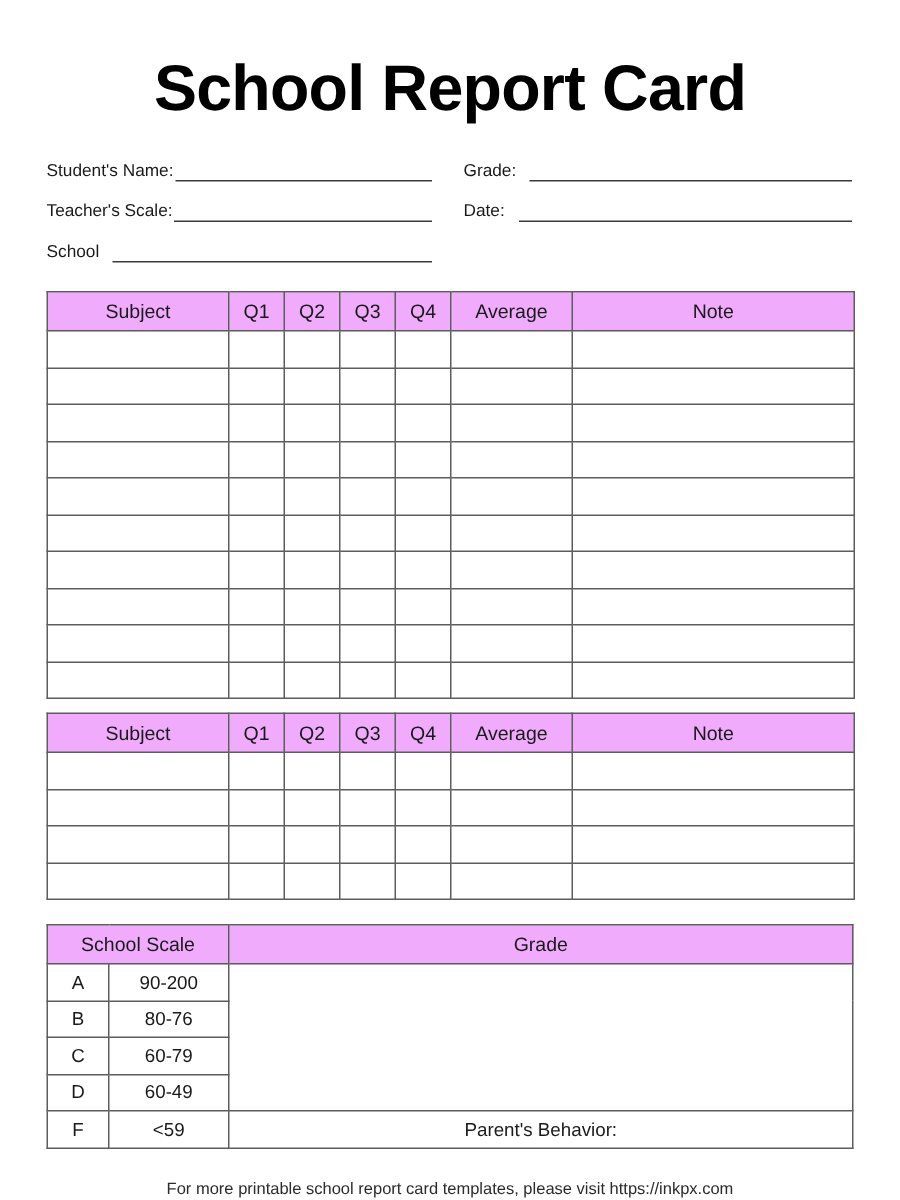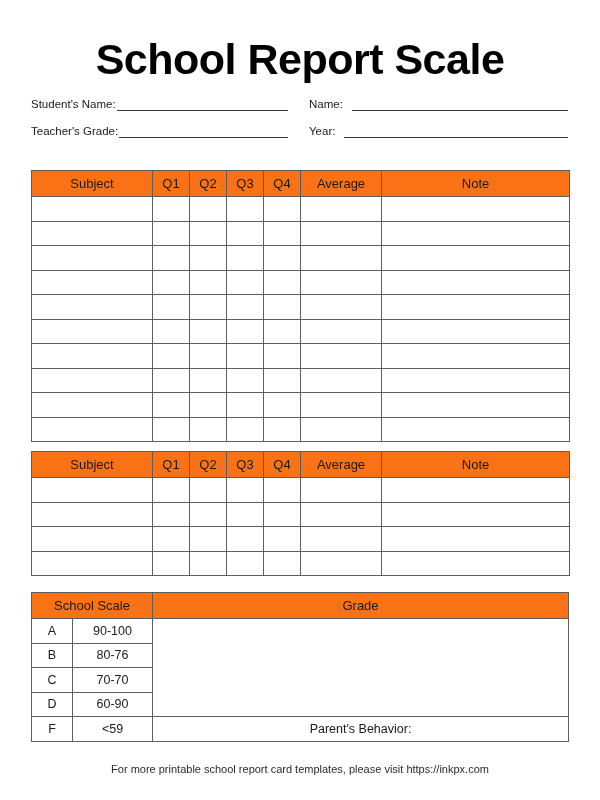--- a/index.html
+++ b/index.html
@@ -27,21 +27,21 @@
     font-size: 43px;
     font-weight: bold;
     letter-spacing: -0.5px;
     line-height: 1;
     padding-top: 38px;
     color: #000000;
   }
 
   
   .form-area {
-    margin-top: 16px;
+    margin-top: 26px;
     padding: 0 31px;
     text-align: center;
   }
   .form-row {
     display: flex;
     margin-bottom: 13px;
   }
   .form-col {
     display: flex;
     align-items: flex-end;
@@ -77,21 +77,21 @@
   .grid th, .grid td {
     border: 1.1px solid #5d5d5d;
     padding: 0;
     height: 23.5px;
     font-size: 12.5px;
     font-weight: normal;
     text-align: center;
     background: #ffffff;
   }
   .grid th {
-    background: #f97316;
+    background: #f0abfc;
     height: 25px;
     font-size: 13px;
   }
   .grid tbody td {
     height: 23.5px;
   }
 
   
   .col-subject { width: 121px; }
   .col-q       { width: 37px;  }
@@ -125,47 +125,51 @@
     font-size: 11px;
     color: #2b2b2b;
     margin-top: 21px;
   }
 </style>
 </head>
 <body>
 
 <div class="page">
 
-  <div class="title">School Report Scale</div>
+  <div class="title">School Report Card</div>
 
   <div class="form-area">
 
     <div class="form-row">
       <div class="form-col">
         <span class="form-label">Student's Name:</span>
         <span class="form-line"></span>
       </div>
       <div class="form-col right">
-        <span class="form-label">Name:</span>
+        <span class="form-label">Grade:</span>
         <span class="form-line gap"></span>
       </div>
     </div>
 
     <div class="form-row">
       <div class="form-col">
-        <span class="form-label">Teacher's Grade:</span>
+        <span class="form-label">Teacher's Scale:</span>
         <span class="form-line"></span>
       </div>
       <div class="form-col right">
-        <span class="form-label">Year:</span>
+        <span class="form-label">Date:</span>
         <span class="form-line gap"></span>
       </div>
     </div>
 
     <div class="form-row">
+      <div class="form-col">
+        <span class="form-label">School</span>
+        <span class="form-line gap"></span>
+      </div>
     </div>
 
   </div>
 
   <table class="grid tbl-subject">
     <colgroup>
       <col class="col-subject">
         <col class="col-q">
         <col class="col-q">
         <col class="col-q">
@@ -347,34 +351,34 @@
     </colgroup>
     <thead>
       <tr>
         <th colspan="2" class="grading-head">School Scale</th>
         <th>Grade</th>
       </tr>
     </thead>
     <tbody>
       <tr>
         <td>A</td>
-        <td>90-100</td>
+        <td>90-200</td>
         <td class="notes-cell" rowspan="4"></td>
       </tr>
       <tr>
         <td>B</td>
         <td>80-76</td>
       </tr>
       <tr>
         <td>C</td>
-        <td>70-70</td>
+        <td>60-79</td>
       </tr>
       <tr>
         <td>D</td>
-        <td>60-90</td>
+        <td>60-49</td>
       </tr>
       <tr>
         <td>F</td>
         <td>&lt;59</td>
         <td class="sig-cell">Parent's Behavior:</td>
       </tr>
     </tbody>
   </table>
 
   <div class="footer">For more printable school report card templates, please visit https://inkpx.com</div>

